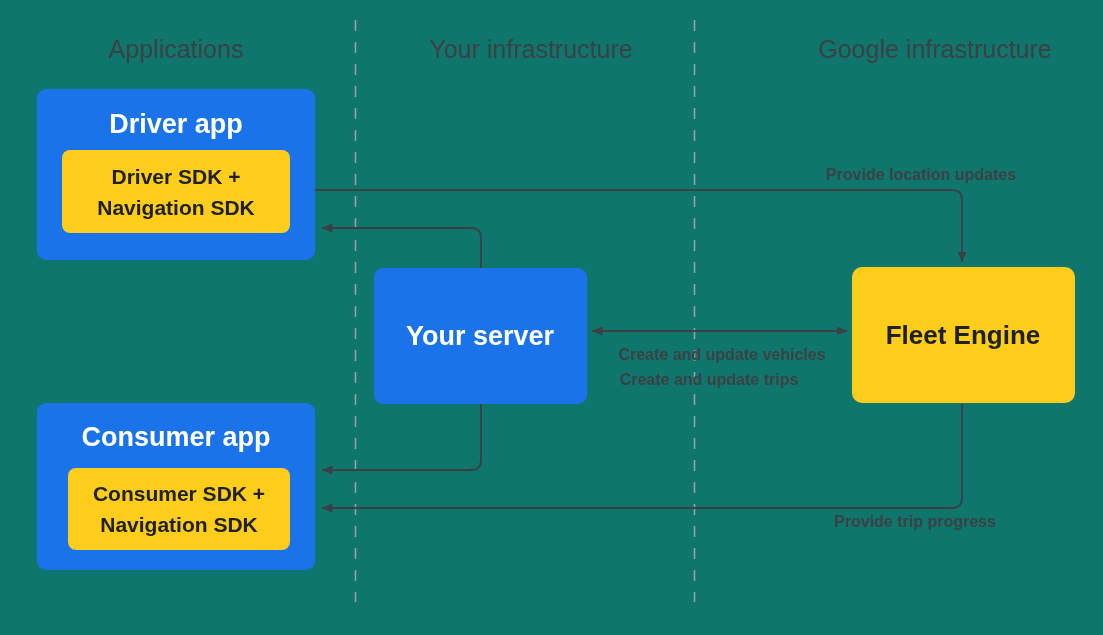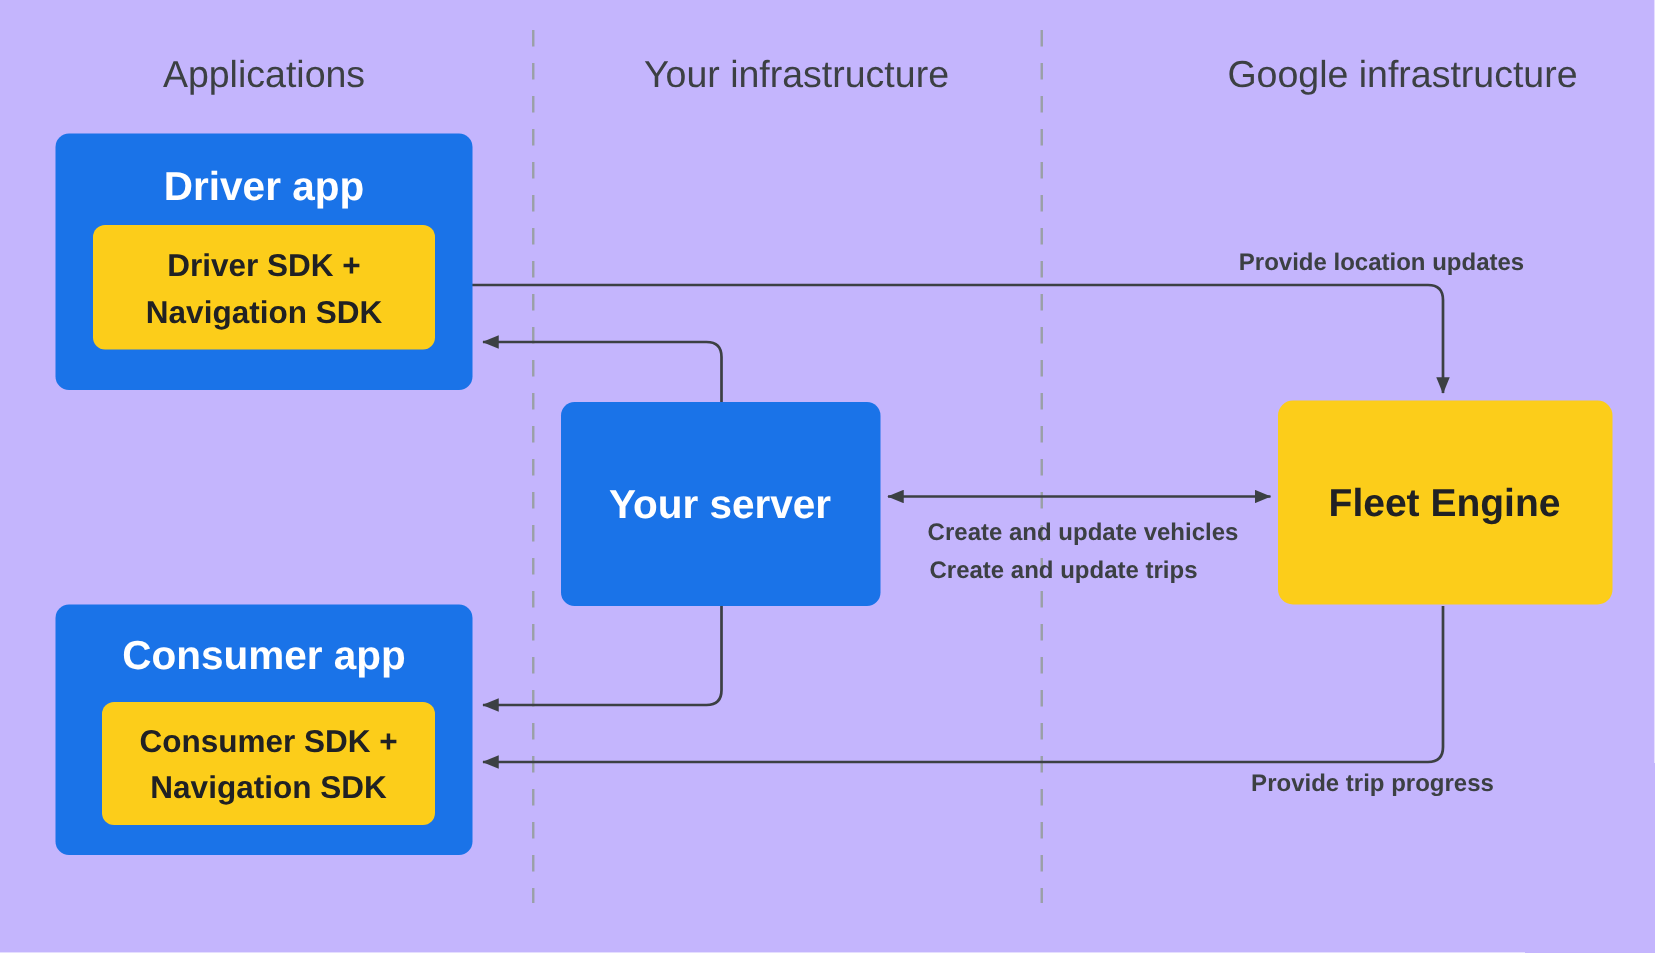--- a/index.html
+++ b/index.html
@@ -10,21 +10,21 @@
   body {
     width: 1103px;
     height: 635px;
     overflow: hidden;
     font-family: "Liberation Sans", sans-serif;
   }
   #diagram-root {
     position: relative;
     width: 1103px;
     height: 635px;
-    background: #c4b5fd;
+    background: #0f766e;
   }
   svg.diagram-canvas {
     position: absolute;
     top: 0;
     left: 0;
     width: 1103px;
     height: 635px;
     display: block;
   }
   .zone-header {

